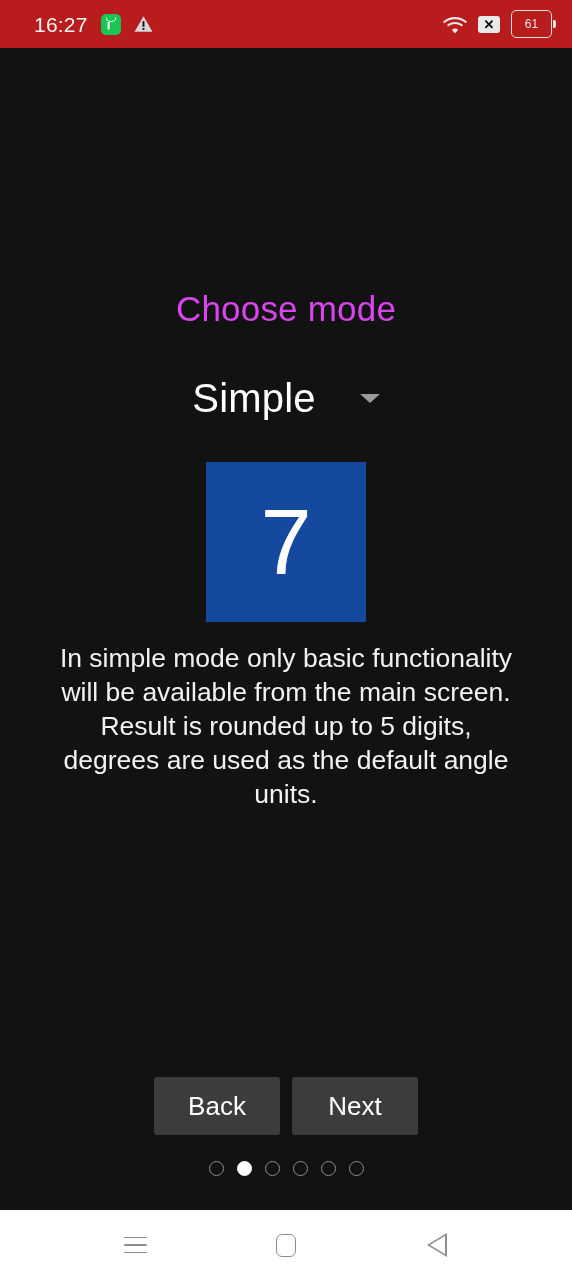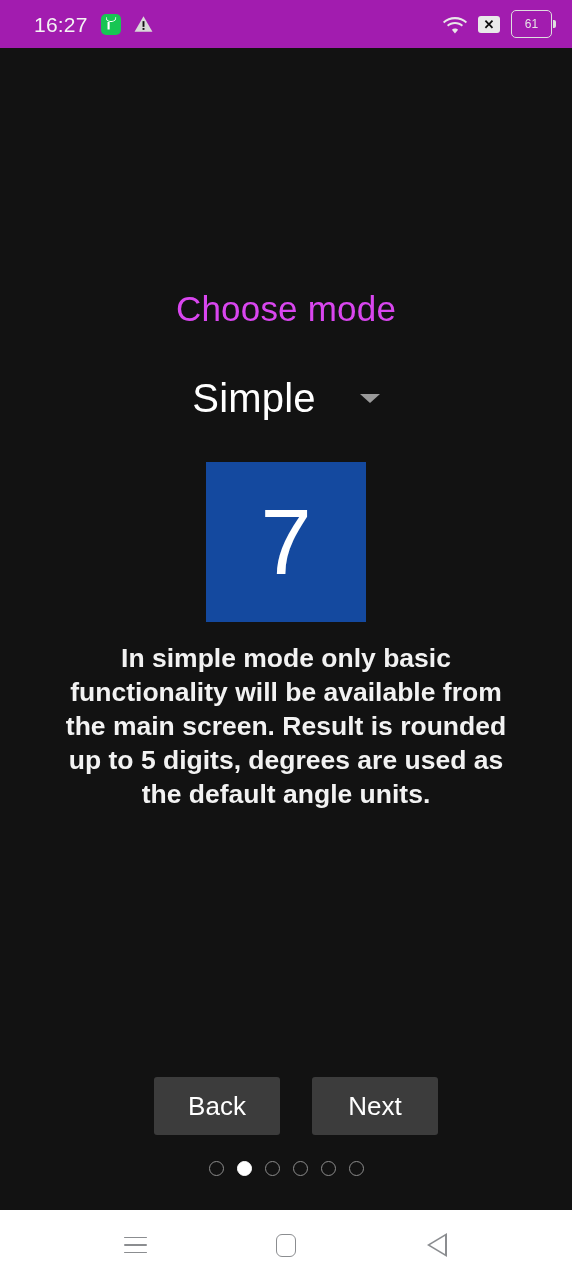--- a/index.html
+++ b/index.html
@@ -12,21 +12,21 @@
   #screen {
     position:relative;
     width:572px; height:1280px;
     background:#121212;
     display:flex; flex-direction:column;
   }
 
   
   #status-bar {
     height:48px;
-    background:#a21caf;
+    background:#b91c1c;
     display:flex; align-items:center;
     padding:0 20px 0 34px;
     flex:0 0 auto;
   }
   #status-left { display:flex; align-items:center; gap:13px; }
   #status-right { margin-left:auto; display:flex; align-items:center; gap:11px; }
   .clock {
     color:#f4f4f4;
     font-size:21px;
     letter-spacing:0.2px;
@@ -146,21 +146,21 @@
     line-height:1;
   }
 
   #mode-description {
     margin-top:20px;
     max-width:470px;
     color:#f2f2f2;
     font-size:26.5px;
     line-height:1.28;
     text-align:center;
-    font-weight:700;
+    font-weight:400;
   }
 
   
   #footer {
     position:absolute;
     left:0; right:0;
     bottom:34px;
     display:flex; flex-direction:column; align-items:center;
   }
   #nav-buttons { display:flex; gap:12px; }
@@ -170,21 +170,20 @@
     border-radius:3px;
     color:#ffffff;
     font-family:"Liberation Sans", sans-serif;
     font-size:26px;
     font-weight:400;
     padding:0 8px;
     min-width:126px;
     height:58px;
     cursor:pointer;
     line-height:1;
-    margin-left:20px;
   }
   #page-dots {
     margin-top:26px;
     display:flex; align-items:center; gap:13px;
   }
   .dot {
     width:15px; height:15px;
     border-radius:50%;
     border:1.4px solid #8c8c8c;
     background:transparent;

